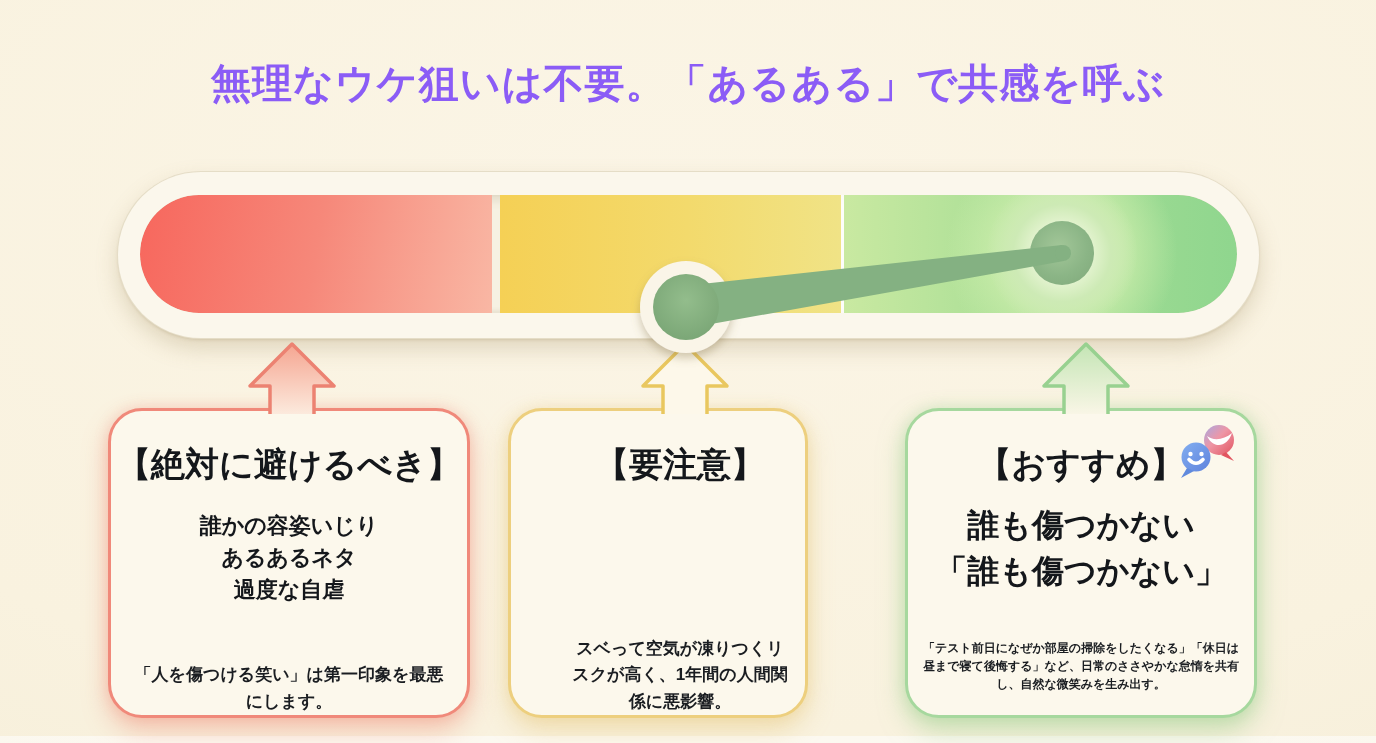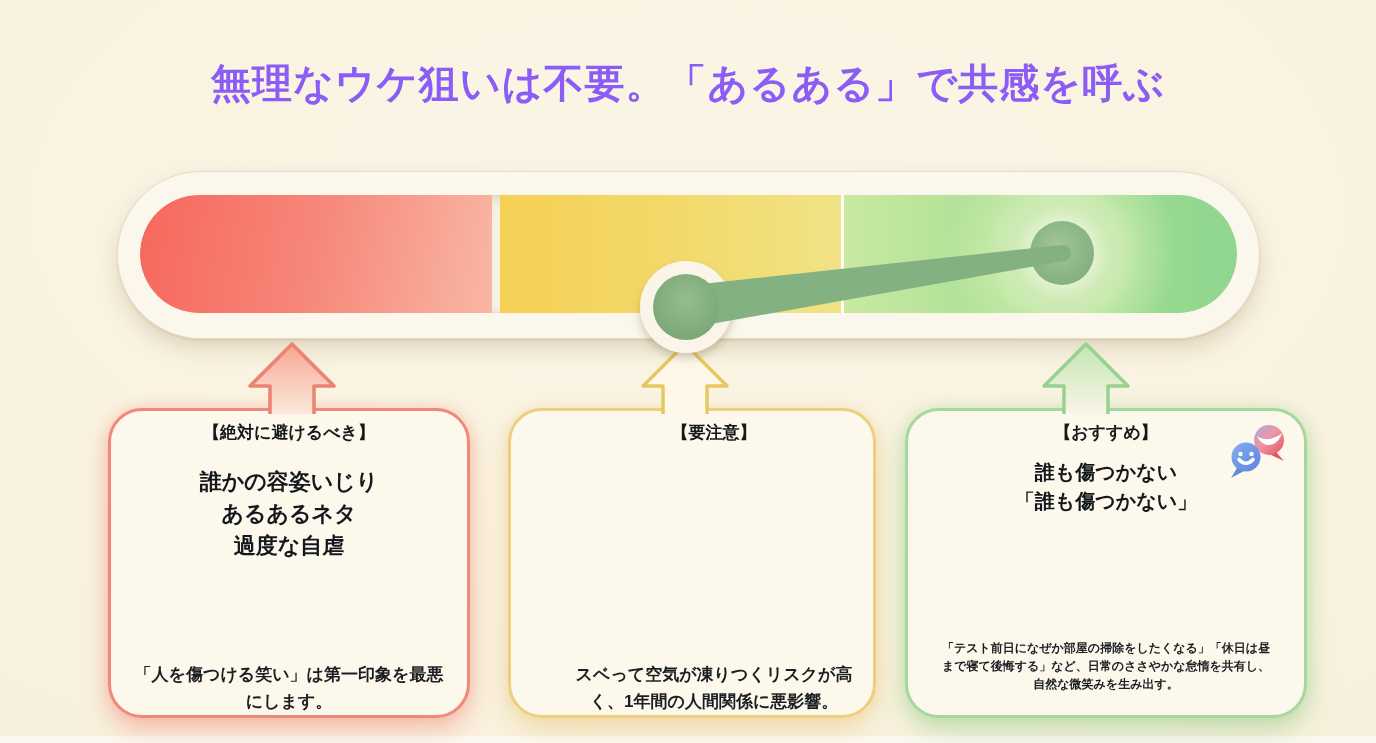--- a/index.html
+++ b/index.html
@@ -48,29 +48,29 @@
   .arrow{position:absolute;top:340px;width:108px;height:74px;z-index:10;}
   .arrow-red{left:238px;} .arrow-yellow{left:631px;} .arrow-green{left:1032px;}
   
   .card{
     position:absolute;top:408px;height:310px;box-sizing:border-box;
     background:#fcf8ec;border:3px solid;border-radius:34px;z-index:9;
     display:flex;flex-direction:column;align-items:center;
   }
   .card-avoid{left:108px;width:362px;border-color:#f0897a;
     box-shadow:0 12px 26px rgba(238,125,105,.40),0 0 14px rgba(238,125,105,.25);}
-  .card-caution{left:508px;width:368px;border-color:#edcf7e;
+  .card-caution{left:508px;width:300px;border-color:#edcf7e;
     box-shadow:0 12px 26px rgba(226,190,100,.38),0 0 14px rgba(226,190,100,.22);padding-left:44px;}
-  .card-recommend{left:905px;width:402px;border-color:#a6d89e;
+  .card-recommend{left:905px;width:352px;border-color:#a6d89e;
     box-shadow:0 12px 26px rgba(150,205,135,.50),0 0 16px rgba(150,205,135,.30);}
-  .card-title{margin-top:10px;font-size:17px;font-weight:800;color:#14171b;text-align:center;}
+  .card-title{margin-top:31px;font-size:34px;font-weight:800;color:#14171b;text-align:center;}
   .card-body{margin-top:22px;text-align:center;font-weight:800;color:#14171b;}
   .card-avoid .card-body{font-size:22px;line-height:1.45;}
   .card-caution .card-body{font-size:28px;line-height:1.5;}
-  .card-recommend .card-body{font-size:20px;line-height:1.45;margin-top:14px;}
+  .card-recommend .card-body{font-size:32px;line-height:1.45;margin-top:14px;}
   .card-note{
     margin-top:auto;padding:0 16px;max-width:332px;
     text-align:center;font-weight:700;color:#1a1d21;font-size:17px;line-height:1.55;
   }
   .card-recommend .card-note{font-size:12px;line-height:1.5;margin-bottom:22px;padding:0 10px;}
   .bubble-icon{position:absolute;right:12px;top:12px;width:66px;height:60px;}
   .bottom-strip{position:absolute;left:0;bottom:0;width:100%;height:7px;background:rgba(255,255,255,.55);}
   .needle-layer{position:absolute;left:0;top:0;width:1376px;height:743px;z-index:11;pointer-events:none;}
 </style>
 </head>

